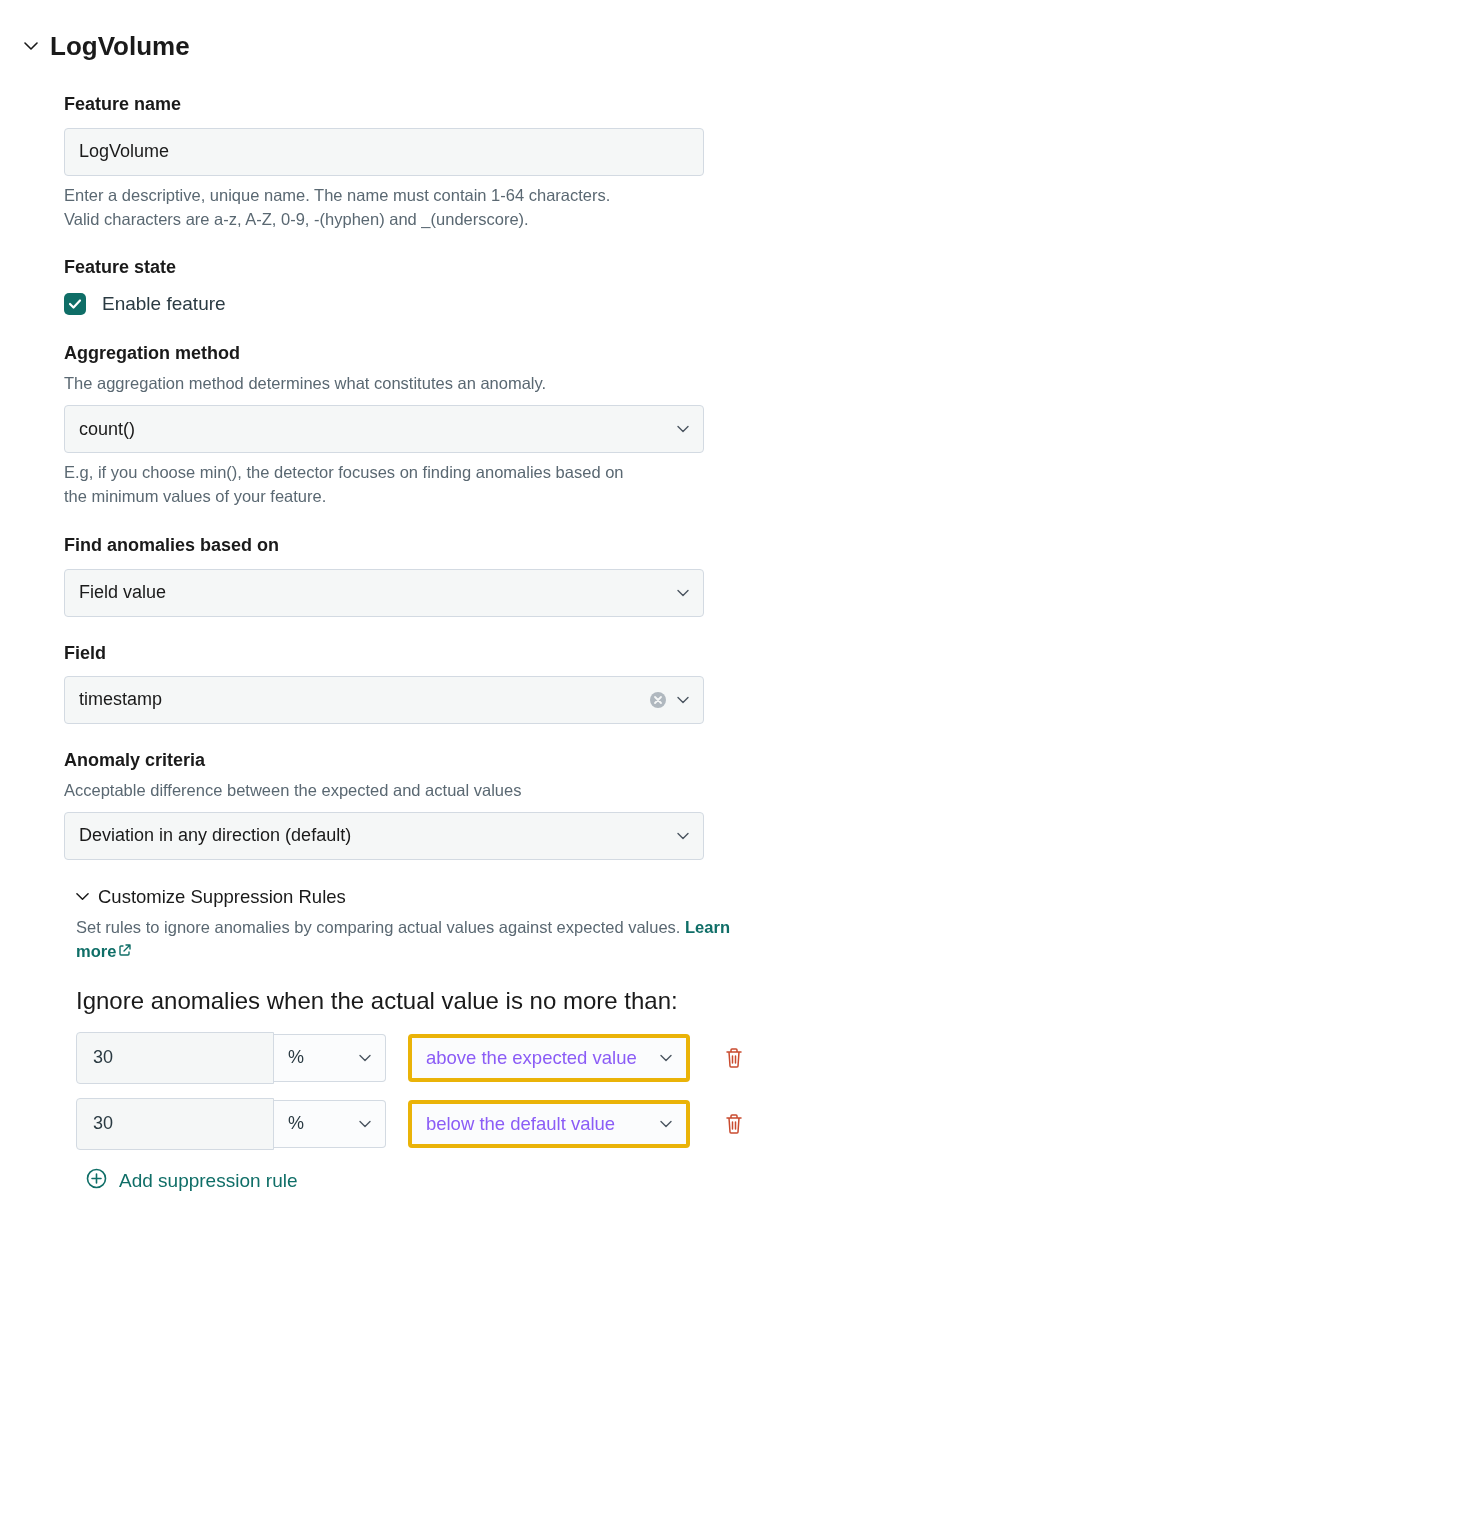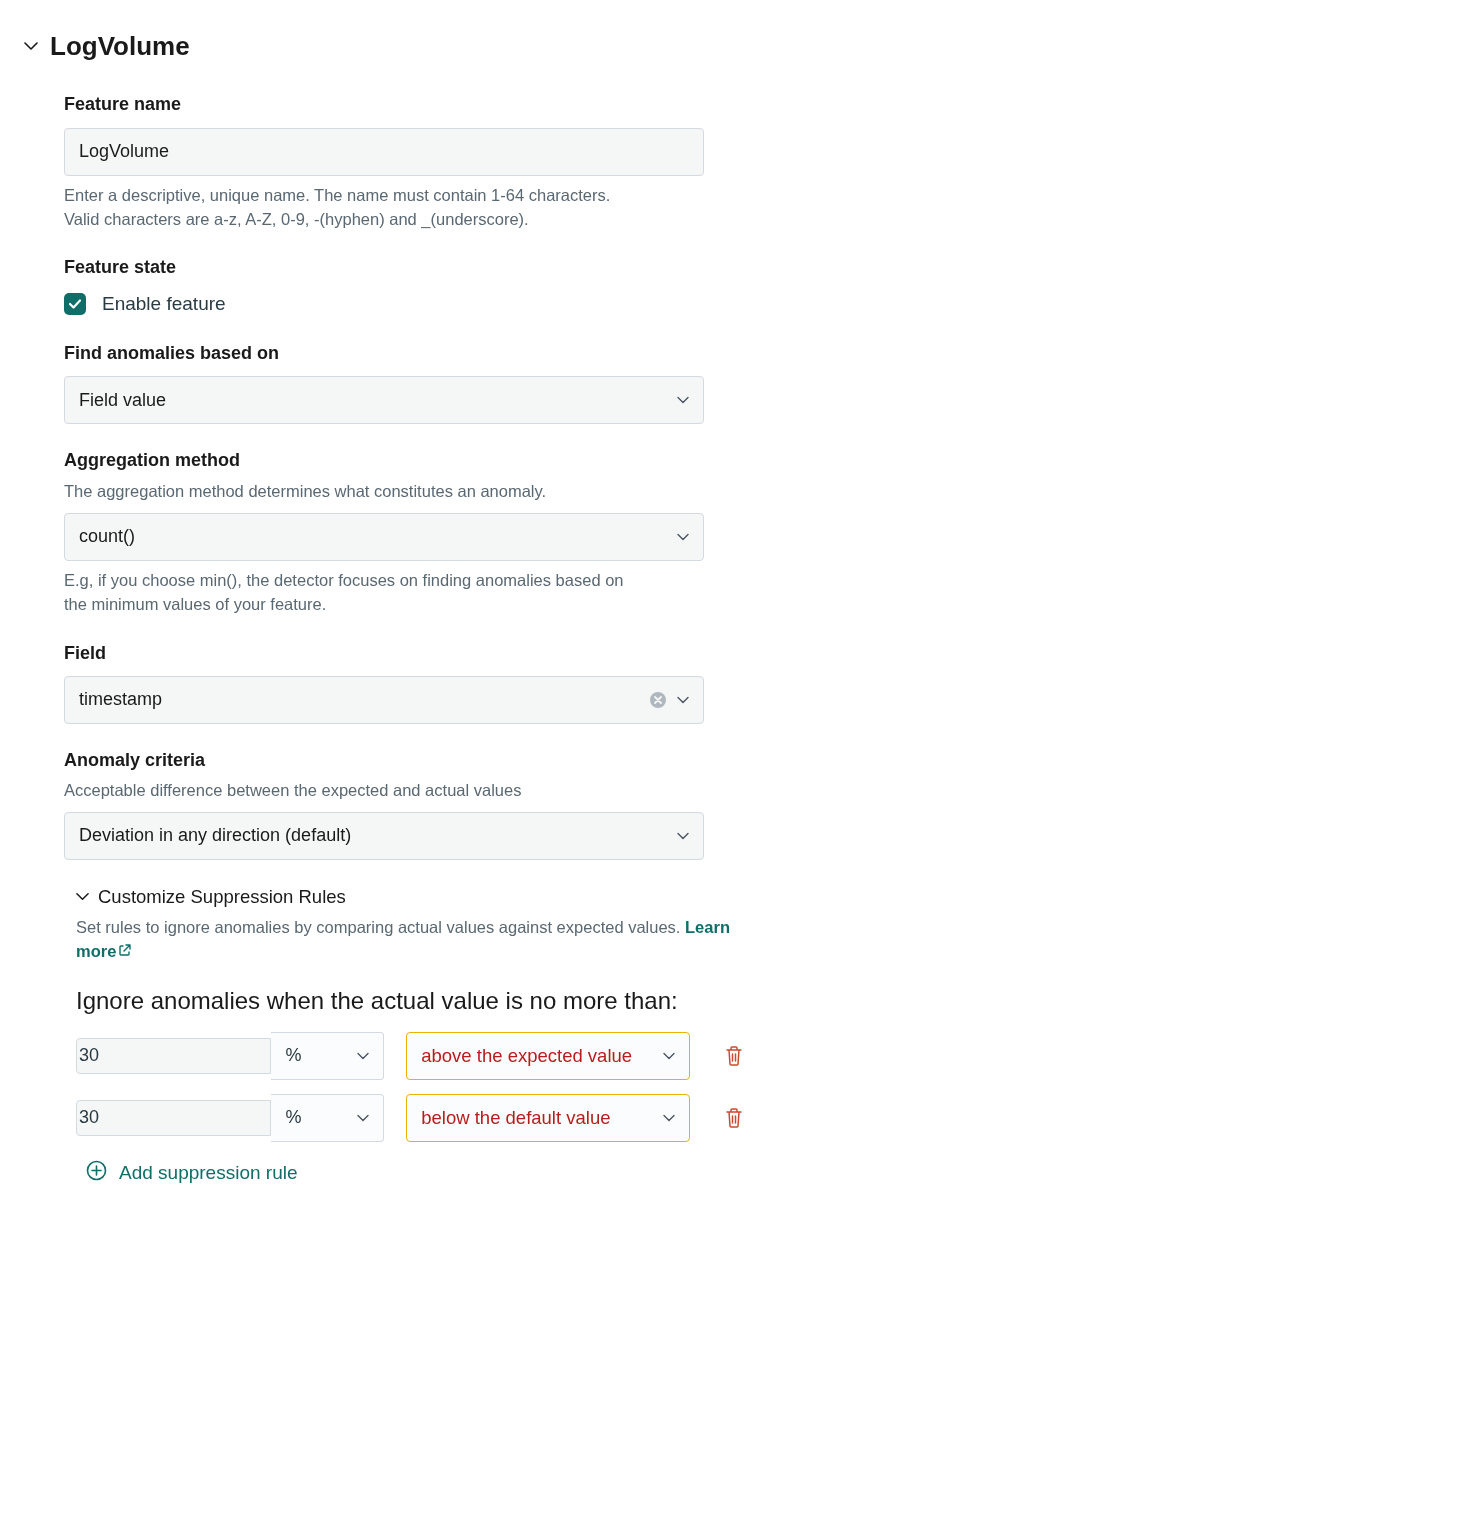--- a/index.html
+++ b/index.html
@@ -144,25 +144,25 @@
     margin-top: 8px;
   }
   .rule-row {
     display: flex;
     align-items: center;
     gap: 0;
     margin-bottom: 14px;
   }
   .rule-value {
     width: 230px;
-    height: 36px;
+    height: 52px;
     background: #f5f7f7;
     border: 1px solid #d3dae2;
     border-radius: 4px 0 0 4px;
-    padding: 0 2px;
+    padding: 0 16px;
     font-size: 18px;
     color: #2a3a42;
     display: flex;
     align-items: center;
   }
   .rule-value input {
     border: none; background: transparent; font-size: 18px; width: 100%; outline: none; color: #2a3a42;
   }
   .rule-unit {
     width: 128px;
@@ -175,25 +175,25 @@
     font-size: 18px;
     color: #2a3a42;
     display: flex;
     align-items: center;
     justify-content: space-between;
   }
   .rule-direction {
     width: 330px;
     height: 48px;
     background: #fbfcfd;
-    border: 1px solid #eab308;
+    border: 4px solid #eab308;
     border-radius: 4px;
     padding: 0 14px;
     font-size: 18.5px;
-    color: #b91c1c;
+    color: #8b5cf6;
     display: flex;
     align-items: center;
     justify-content: space-between;
     margin-left: 22px;
   }
   .trash {
     margin-left: 34px;
     cursor: pointer;
   }
   .trash svg { display: block; }
@@ -240,43 +240,43 @@
       <div class="checkbox">
         <svg width="14" height="14" viewBox="0 0 14 14">
             <path d="M2 7 L5.5 10.5 L12 3.5" stroke="#fff" stroke-width="2.2" fill="none" stroke-linecap="round" stroke-linejoin="round"></path>
           </svg>
       </div>
       <span class="checkbox-label">Enable feature</span>
     </div>
   </div>
 
   <div class="field-group">
-    <span class="label">Find anomalies based on</span>
-    <div class="select">
-      <span>Field value</span>
-      <span class="select-arrow">
-        <svg width="12" height="12" viewBox="0 0 12 12">
-            <path d="M1 3.5 L6 8.5 L11 3.5" stroke="#4a5560" stroke-width="1.4" fill="none" stroke-linecap="round" stroke-linejoin="round"></path>
-          </svg>
-      </span>
-    </div>
-  </div>
-
-  <div class="field-group">
     <span class="label">Aggregation method</span>
     <div class="sublabel">The aggregation method determines what constitutes an anomaly.</div>
     <div class="select">
       <span>count()</span>
       <span class="select-arrow">
         <svg width="12" height="12" viewBox="0 0 12 12">
             <path d="M1 3.5 L6 8.5 L11 3.5" stroke="#4a5560" stroke-width="1.4" fill="none" stroke-linecap="round" stroke-linejoin="round"></path>
           </svg>
       </span>
     </div>
     <div class="helptext">E.g, if you choose min(), the detector focuses on finding anomalies based on the minimum values of your feature.</div>
+  </div>
+
+  <div class="field-group">
+    <span class="label">Find anomalies based on</span>
+    <div class="select">
+      <span>Field value</span>
+      <span class="select-arrow">
+        <svg width="12" height="12" viewBox="0 0 12 12">
+            <path d="M1 3.5 L6 8.5 L11 3.5" stroke="#4a5560" stroke-width="1.4" fill="none" stroke-linecap="round" stroke-linejoin="round"></path>
+          </svg>
+      </span>
+    </div>
   </div>
 
   <div class="field-group">
     <span class="label">Field</span>
     <div class="select">
       <span>timestamp</span>
       <span class="field-right-icons">
         <span class="clear-icon">
           <svg width="18" height="18" viewBox="0 0 18 18">
               <circle cx="9" cy="9" r="8" fill="#b0b8bf"></circle>

